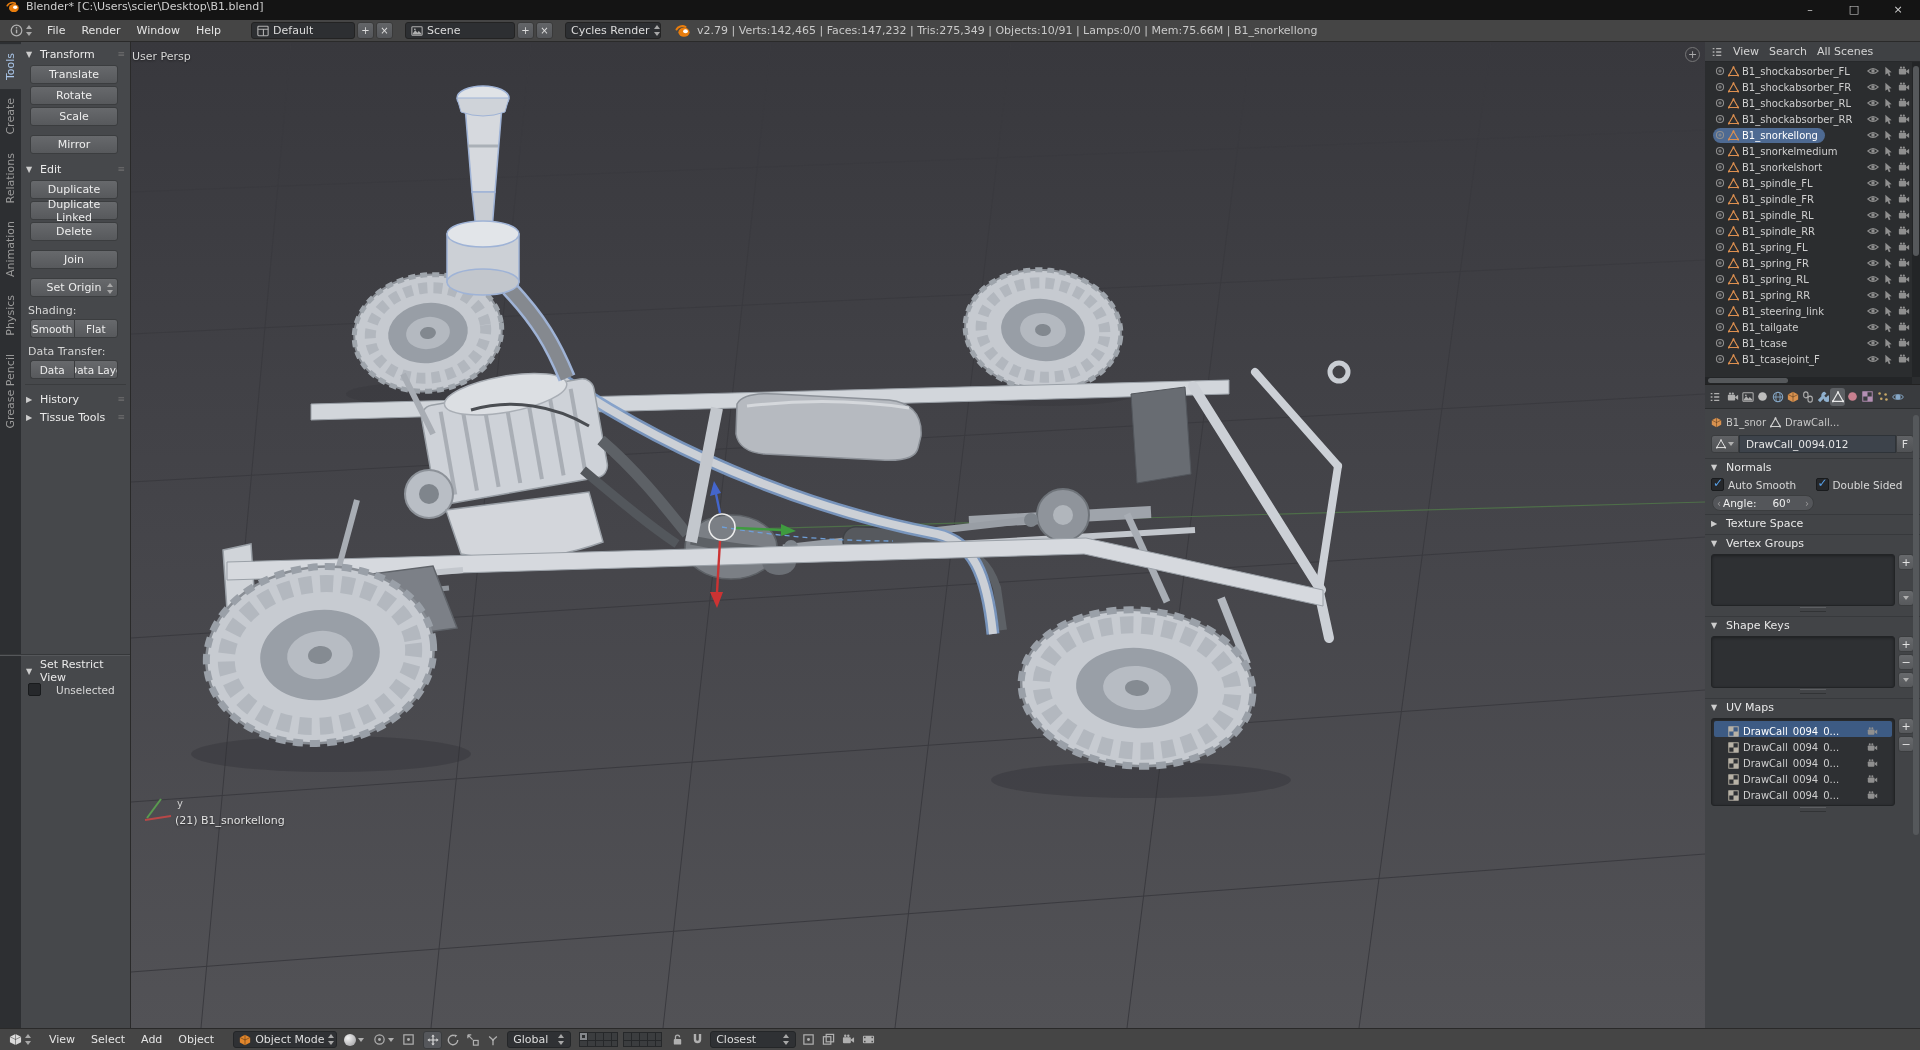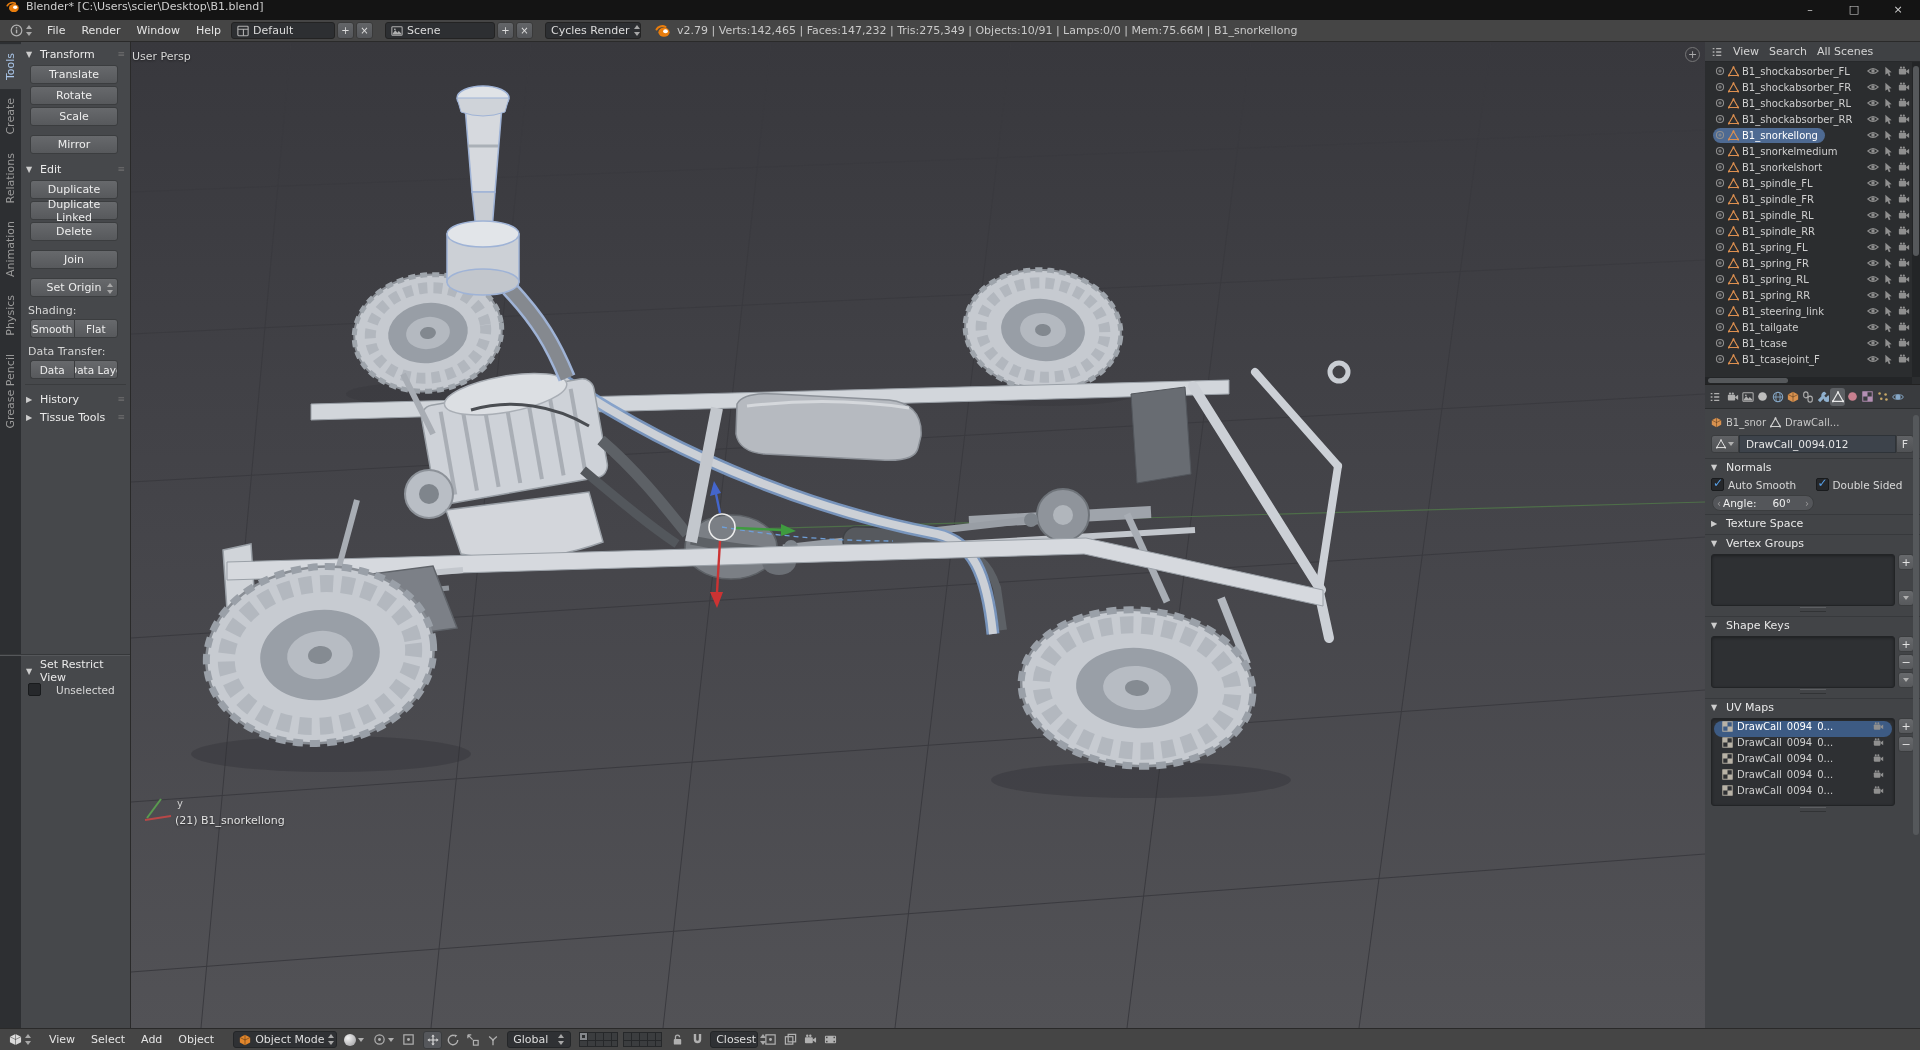--- a/index.html
+++ b/index.html
@@ -115,21 +115,21 @@
   .listrow{display:flex;gap:3px;padding:3px 6px 0}
   .listbox{flex:1;height:52px;background:#2e3033;border:1px solid #222426;border-radius:3px;
     box-shadow:inset 0 1px 3px rgba(0,0,0,.35)}
   .listbtns{display:flex;flex-direction:column;gap:2px}
   .sqbtn{width:16px;height:16px;background:linear-gradient(#67696c,#57595c);border:1px solid #3b3d3f;
     border-radius:3px;color:#e2e2e2;font-size:11px;display:flex;align-items:center;justify-content:center}
   .caretbtn{margin-top:auto}
   .listgrip{height:7px;display:flex;justify-content:center;align-items:center}
   .listgrip::after{content:"";width:26px;height:3px;border-top:1px solid #5c5e61;border-bottom:1px solid #313335}
   .uvbox{height:88px;padding:2px;overflow:hidden;display:block}
-  .uvrow{display:flex;align-items:flex-start;gap:4px;height:16px;padding:0 8px;border-radius:8px;color:#cfcfcf}
+  .uvrow{display:flex;align-items:flex-end;gap:4px;height:16px;padding:0 14px;border-radius:2px;color:#cfcfcf}
   .uvrow.selected{background:#3d5b84;color:#fff}
   .uvname{flex:1;font-size:10px;white-space:nowrap;overflow:hidden}
   .props-vthumb{position:absolute;right:1px;top:30px;width:6px;height:420px;background:#55585b;border-radius:3px}
 
   
   .statusbar{position:absolute;left:0;bottom:0;width:100%;height:22px;background:#454545;border-top:1px solid #2a2a2a;
     display:flex;align-items:center;gap:5px;padding:0 5px}
   .sb-menus{display:flex;align-items:center}
   .sb-field{display:flex;align-items:center;gap:4px;height:17px;background:#2f3134;border:1px solid #242628;
     border-radius:3px;padding:0 5px;color:#dedede;white-space:nowrap}
@@ -294,21 +294,21 @@
       </svg>
     <span class="updown"></span>
   </span>
   <div style="display:flex">
 
   <span class="menu-item">File</span>
       <span class="menu-item">Render</span>
       <span class="menu-item">Window</span>
       <span class="menu-item">Help</span>
     </div>
-  <div class="hfield" style="width:104px;margin-left:0">
+  <div class="hfield" style="width:104px;margin-left:20px">
     <svg class="ic c-mid" width="12" height="12">
         <use href="#s-win"></use>
       </svg>
     <span>Default</span>
   </div>
   <button class="hbtn">+</button>
   <button class="hbtn">×</button>
   <div class="hfield" style="width:110px;margin-left:10px">
     <svg class="ic c-mid" width="12" height="12">
         <use href="#s-img"></use>
@@ -1312,21 +1312,21 @@
   <div class="layers">
     <div class="lgrid active"></div>
     <div class="lgrid"></div>
   </div>
   <svg class="ic c-mid sb-solo" width="13" height="13">
       <use href="#s-lock"></use>
     </svg>
   <svg class="ic c-mid sb-solo" width="13" height="13">
       <use href="#s-magnet"></use>
     </svg>
-  <div class="sb-field" style="width:48px">
+  <div class="sb-field" style="width:86px">
     <span>Closest</span>
     <span class="updown"></span>
   </div>
   <svg class="ic c-mid sb-solo" width="13" height="13">
       <use href="#s-snapel"></use>
     </svg>
   <svg class="ic c-mid sb-solo" width="13" height="13">
       <use href="#s-peel"></use>
     </svg>
   <svg class="ic c-mid sb-solo" width="13" height="13">

